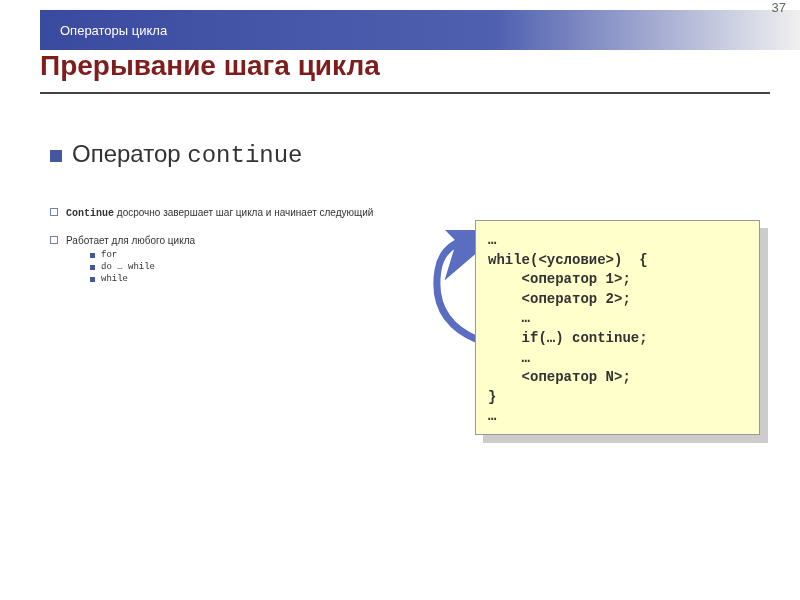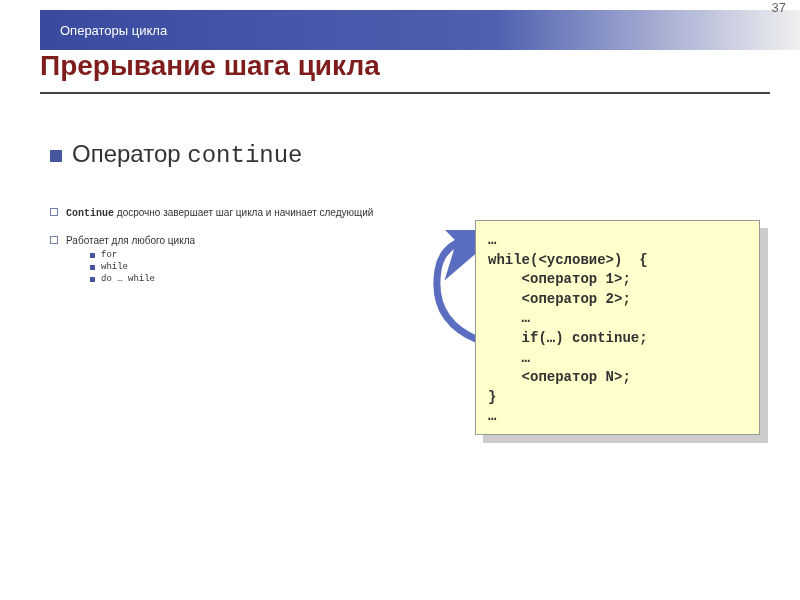--- a/index.html
+++ b/index.html
@@ -65,25 +65,25 @@
     <div class="sq"></div>
     <div class="txt">Работает для любого цикла</div>
   </div>
 
   <div class="bullet-tiny">
     <div class="sq"></div>
     <div class="txt">for</div>
   </div>
   <div class="bullet-tiny">
     <div class="sq"></div>
-    <div class="txt">while</div>
+    <div class="txt">do … while</div>
   </div>
   <div class="bullet-tiny">
     <div class="sq"></div>
-    <div class="txt">do … while</div>
+    <div class="txt">while</div>
   </div>
 </div>
 
 <svg class="arrow-svg" width="70" height="180">
   <defs>
     <marker id="ah" markerWidth="10" markerHeight="10" refX="5" refY="5" orient="auto">
       <path d="M0,0 L10,5 L0,10 L3,5 Z" fill="#5a6dc0"></path>
     </marker>
   </defs>
   <path d="M 58 110 Q 10 90 18 40 Q 22 15 50 8" stroke="#5a6dc0" stroke-width="7" fill="none" marker-end="url(#ah)"></path>

